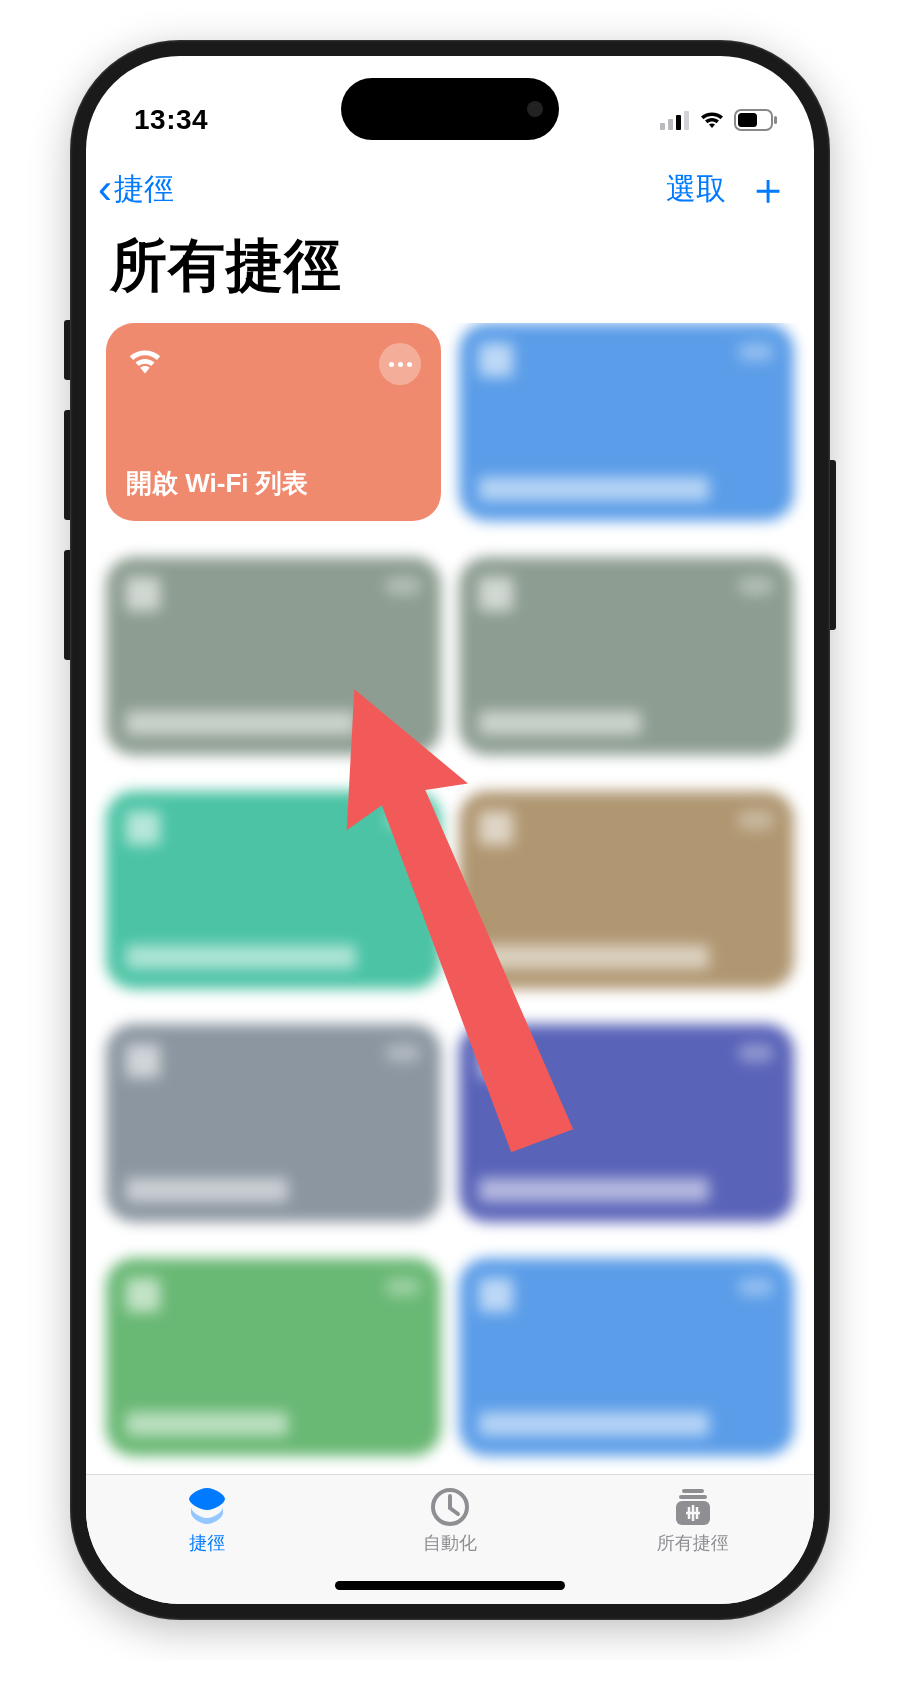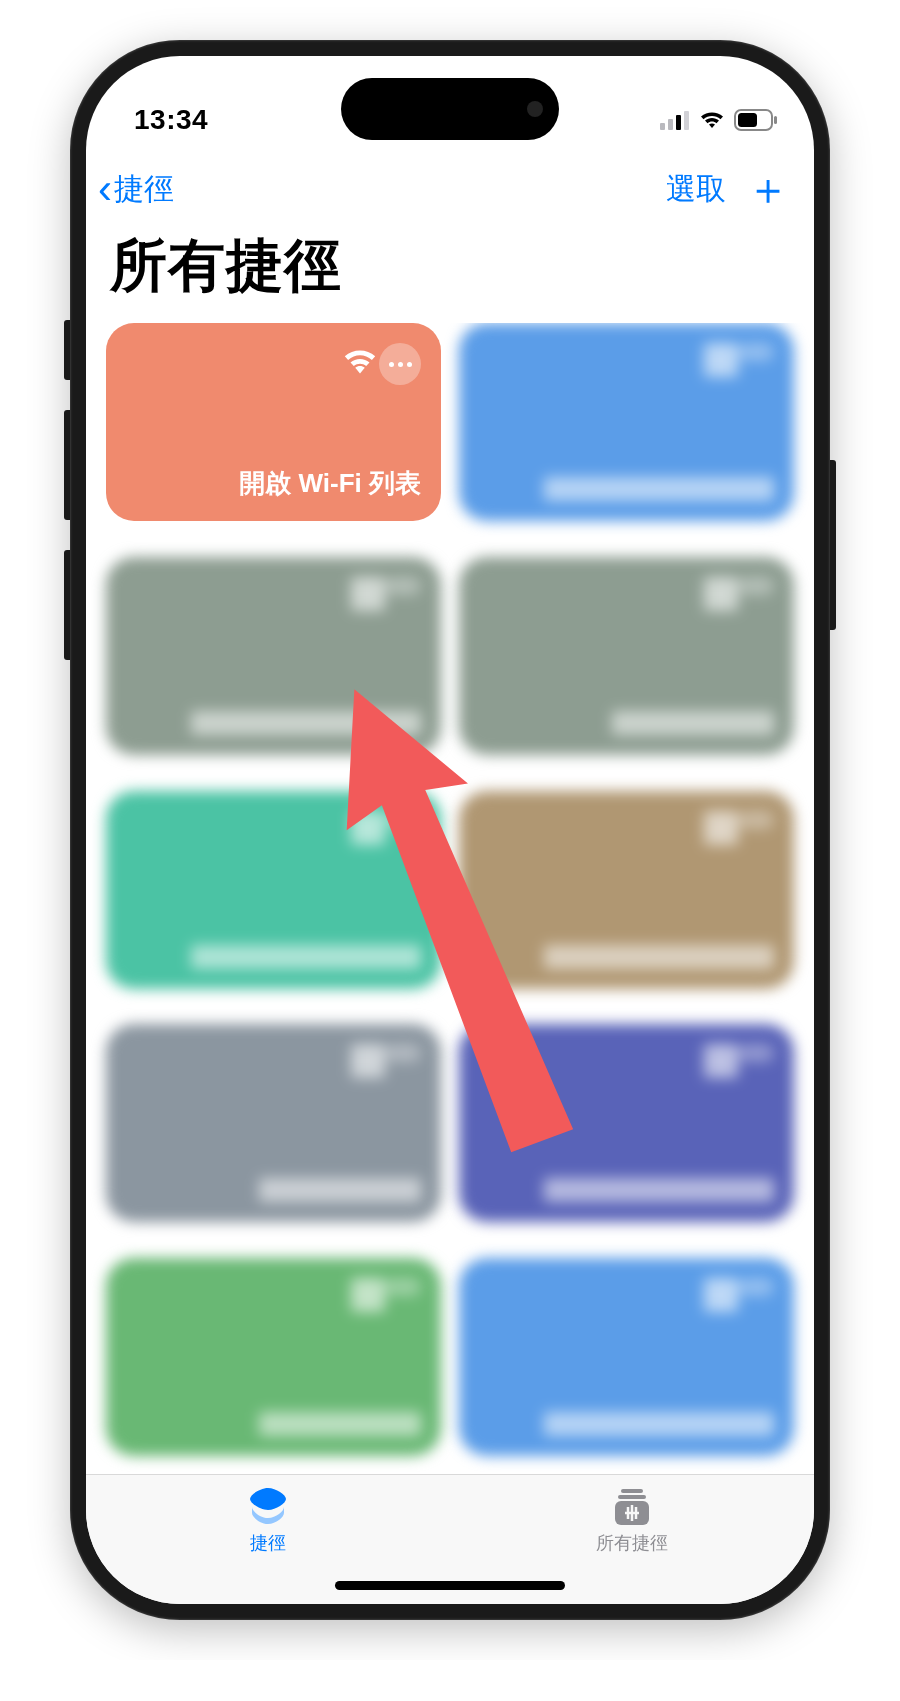--- a/index.html
+++ b/index.html
@@ -69,21 +69,21 @@
 }
 
 .content {
   flex: 1; overflow: hidden; padding: 0 20px;
   display: grid; grid-template-columns: 1fr 1fr; gap: 18px;
   position: relative;
 }
 .card {
   border-radius: 28px; height: 198px; padding: 20px;
   display: flex; flex-direction: column; justify-content: space-between;
-  position: relative; overflow: hidden; color: #fff; align-items: flex-end;
+  position: relative; overflow: hidden; color: #fff;
 }
 .card.blur { filter: blur(7px); image-rendering: pixelated; }
 .card-top { display:flex; justify-content:space-between; align-items:flex-start; }
 .card-icon { width:38px; height:38px; }
 .card-more { width:42px; height:42px; border-radius:50%; background:rgba(255,255,255,.3); display:flex; align-items:center; justify-content:center; gap:4px;}
 .card-more span{ width:5px; height:5px; border-radius:50%; background:#fff; }
 .card-label { font-size: 26px; font-weight: 600; }
 
 .pix-icon { width:34px; height:34px; background:rgba(255,255,255,.6); border-radius:4px; }
 .pix-more { width:36px; height:18px; background:rgba(255,255,255,.35); border-radius:9px; }
@@ -250,20 +250,29 @@
         <div class="tab-icon">
           <svg width="44" height="42" viewBox="0 0 44 42">
               <path d="M22 2 C30 2 40 9 40 13 C40 17 30 24 22 24 C14 24 4 17 4 13 C4 9 14 2 22 2 Z" fill="#007aff"></path>
               <path d="M6 21 C6 25 14 32 22 32 C30 32 38 25 38 21 L38 27 C38 31 30 38 22 38 C14 38 6 31 6 27 Z" fill="#94c7ff"></path>
             </svg>
         </div>
         <span>捷徑</span>
       </div>
       <div class="tab">
         <div class="tab-icon">
+          <svg width="40" height="40" viewBox="0 0 40 40">
+              <circle cx="20" cy="20" r="17" fill="none" stroke="#8e8e93" stroke-width="4"></circle>
+              <polyline points="20,9 20,21 28,27" fill="none" stroke="#8e8e93" stroke-width="4" stroke-linecap="round"></polyline>
+            </svg>
+        </div>
+        <span>自動化</span>
+      </div>
+      <div class="tab">
+        <div class="tab-icon">
           <svg width="42" height="40" viewBox="0 0 42 40">
               <rect x="10" y="2" width="22" height="4" rx="2" fill="#8e8e93"></rect>
               <rect x="7" y="8" width="28" height="4" rx="2" fill="#8e8e93"></rect>
               <rect x="4" y="14" width="34" height="24" rx="6" fill="#8e8e93"></rect>
               <path d="M17 20 L17 32 M21 18 L21 34 M25 20 L25 32" stroke="#f7f7f7" stroke-width="2.5"></path>
               <path d="M14 26 L28 26" stroke="#f7f7f7" stroke-width="2.5"></path>
             </svg>
         </div>
         <span>所有捷徑</span>
       </div>

